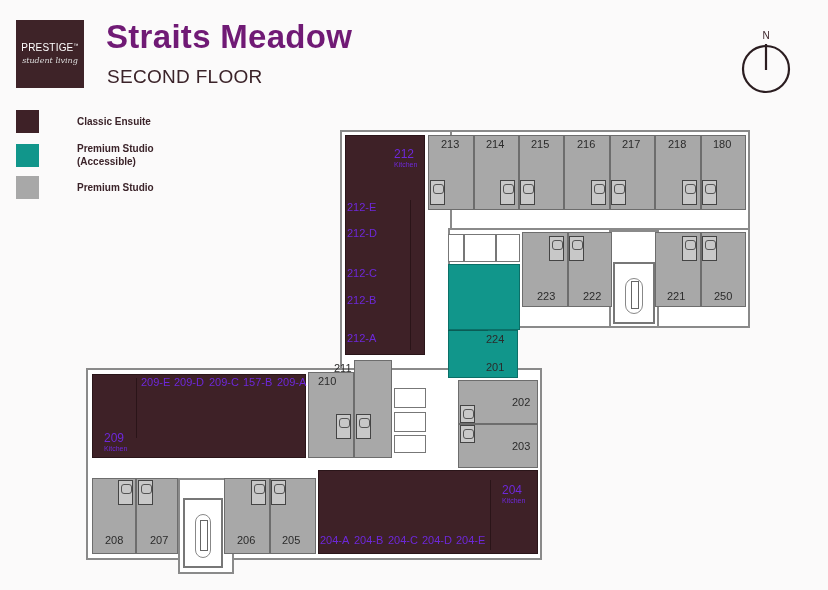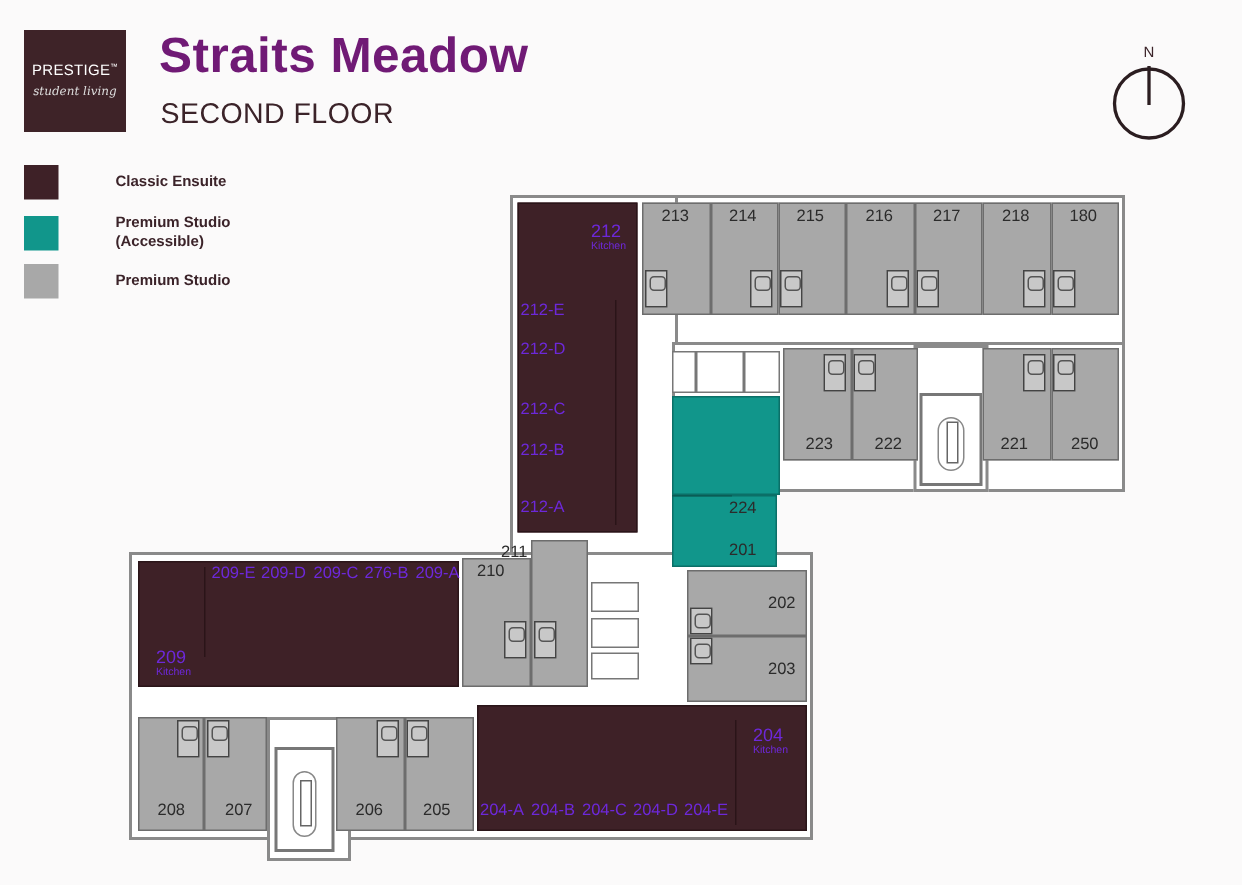--- a/index.html
+++ b/index.html
@@ -175,21 +175,21 @@
   <div class="room white" style="left:394px;top:435px;width:32px;height:18px;"></div>
 
   <div class="room classic" style="left:92px;top:374px;width:214px;height:84px;"></div>
   <div class="lbl" style="left:104px;top:432px;font-size:12px;">
     <span>209</span>
     <span class="k">Kitchen</span>
   </div>
   <div class="lbl" style="left:141px;top:377px;">209-E</div>
   <div class="lbl" style="left:174px;top:377px;">209-D</div>
   <div class="lbl" style="left:209px;top:377px;">209-C</div>
-  <div class="lbl" style="left:243px;top:377px;">276-B</div>
+  <div class="lbl" style="left:243px;top:377px;">157-B</div>
   <div class="lbl" style="left:277px;top:377px;">209-A</div>
   <div class="divider" style="left:136px;top:378px;width:1px;height:60px;background:#2a1418;"></div>
 
   <div class="room studio" style="left:308px;top:372px;width:46px;height:86px;"></div>
   <div class="room studio" style="left:354px;top:360px;width:38px;height:98px;"></div>
   <div class="lbl dark" style="left:318px;top:376px;">210</div>
   <div class="lbl dark" style="left:334px;top:363px;">211</div>
   <div class="pod" style="left:336px;top:414px;"></div>
   <div class="pod" style="left:356px;top:414px;"></div>
 

